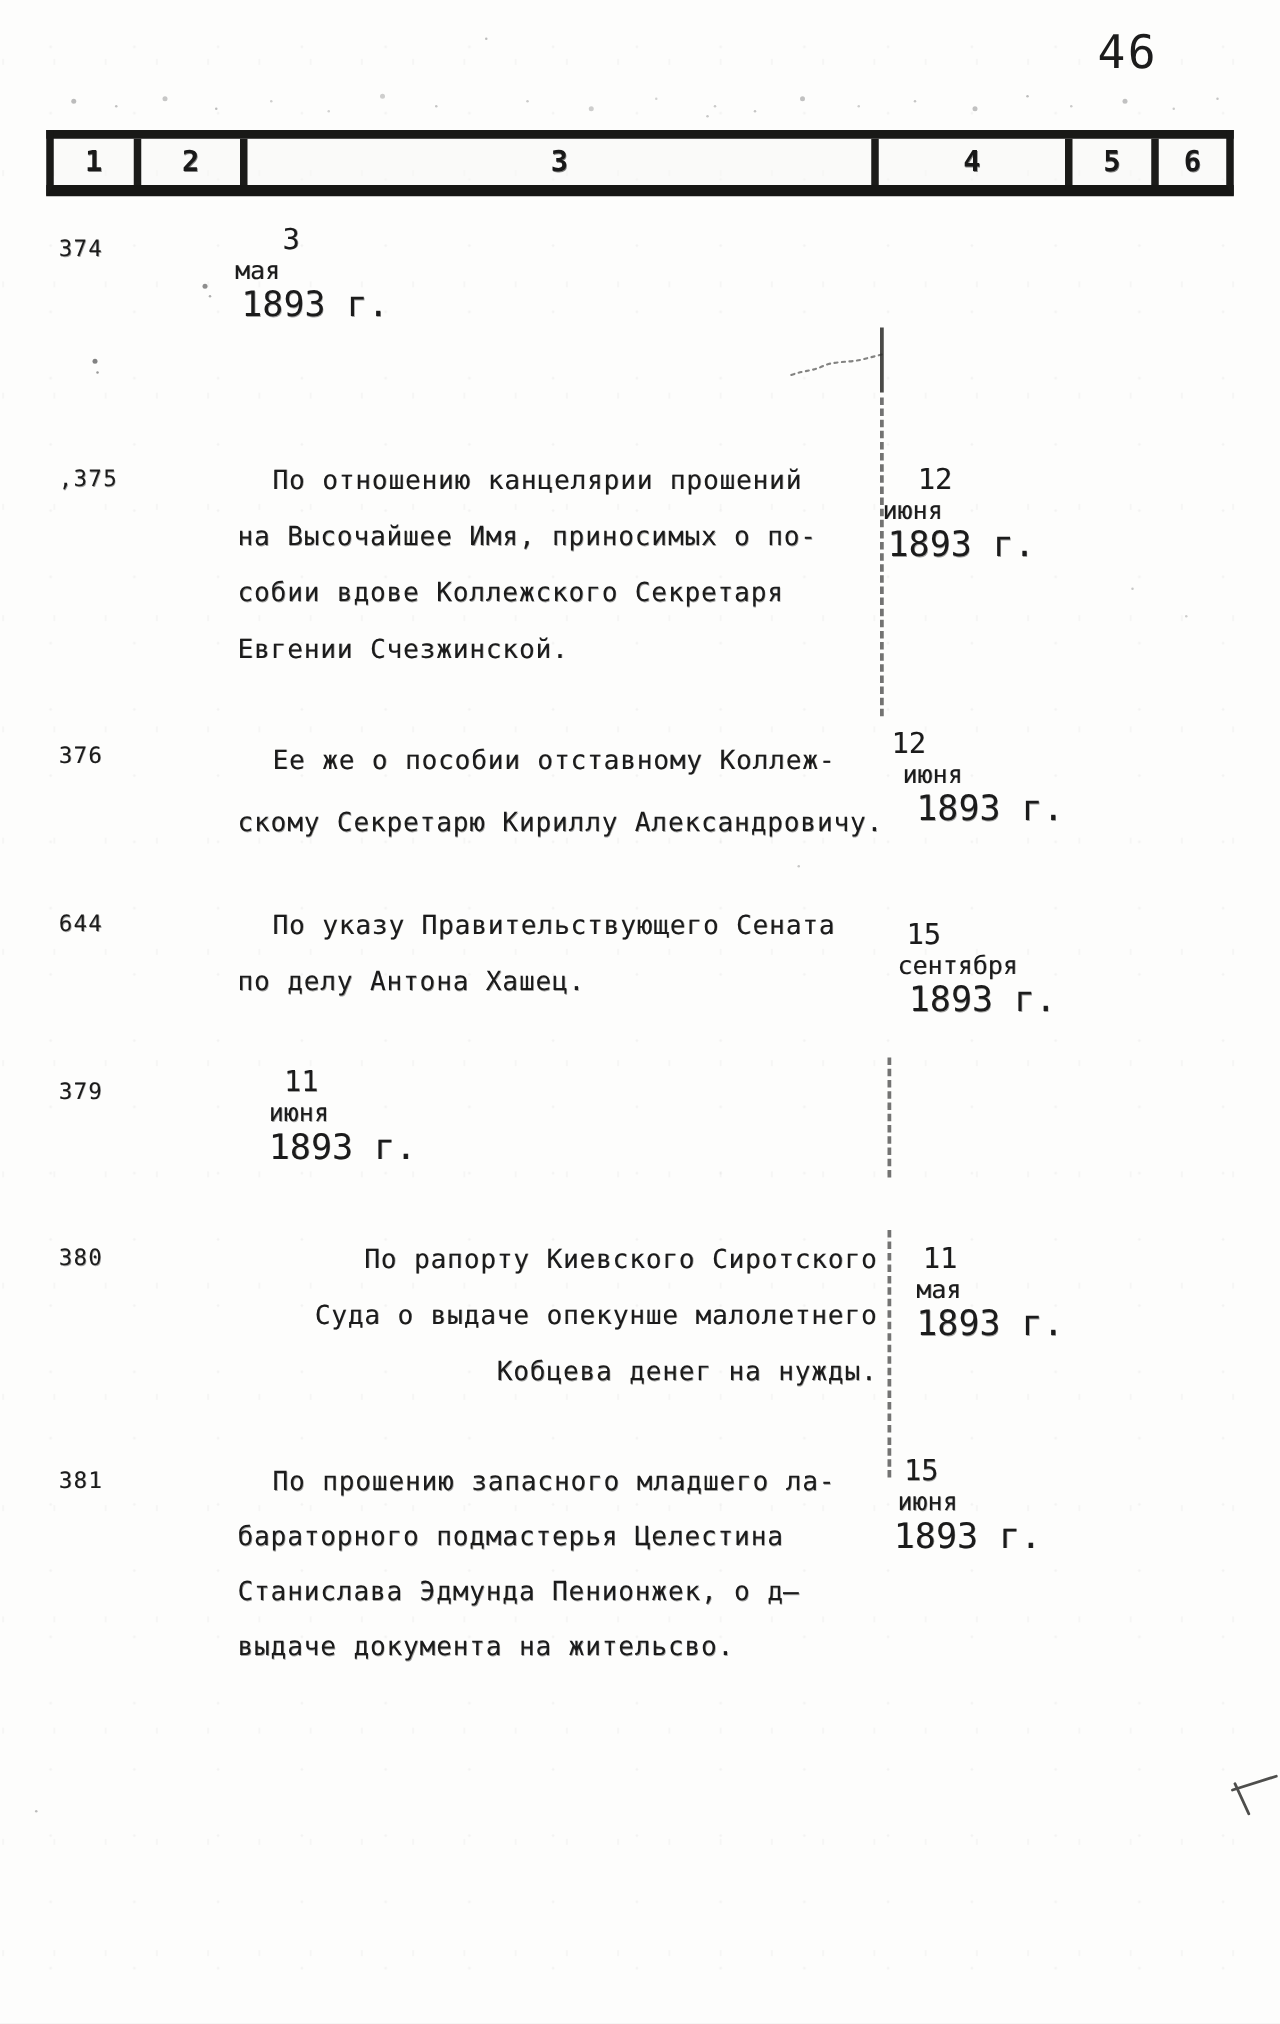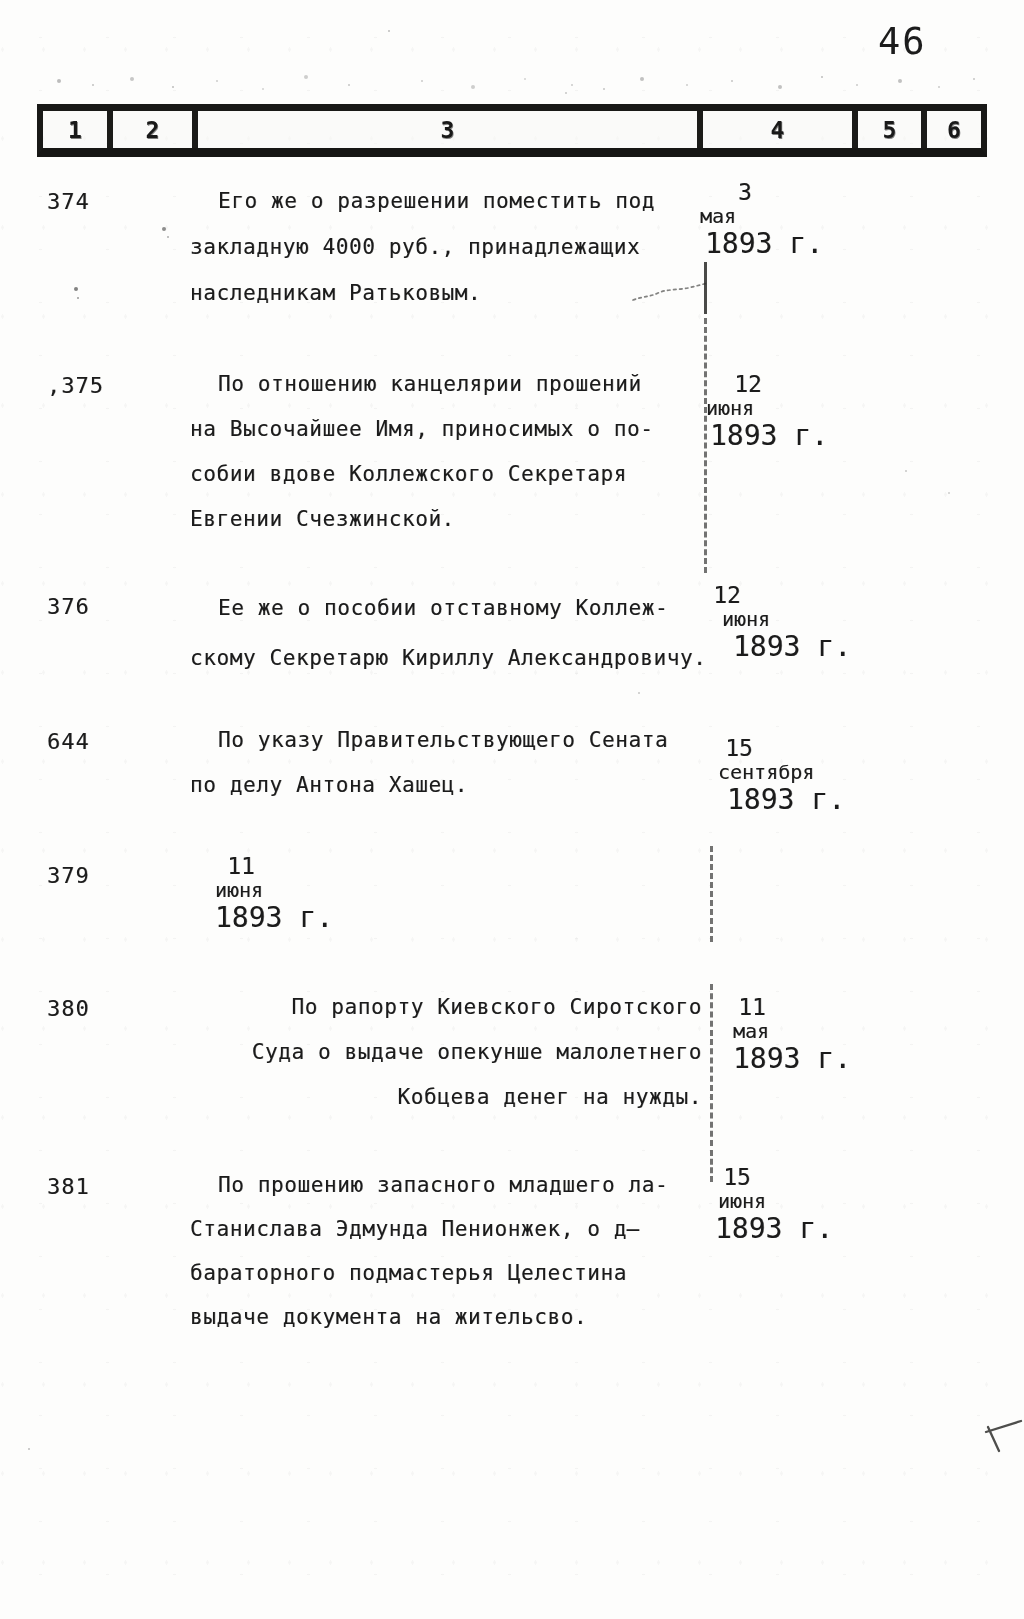--- a/index.html
+++ b/index.html
@@ -39,21 +39,21 @@
     flex:0 0 auto;
   }
   .hcell:last-child{border-right:none;flex:1 1 auto;}
   
   .entry{
     position:absolute;left:37px;width:960px;
     display:grid;grid-template-columns:153px 512px auto;
     align-items:start;
   }
   .entry-number{
-    font-size:22px;padding-left:10px;padding-top:11px;
+    font-size:18px;padding-left:10px;padding-top:11px;
     letter-spacing:1px;white-space:nowrap;
     text-shadow:0.5px 0.4px 0 rgba(25,25,25,.4);
   }
   .entry-text{
     font-size:21px;letter-spacing:.6px;white-space:nowrap;
     text-shadow:0.5px 0.4px 0 rgba(25,25,25,.4);
   }
   .text-line:first-child{padding-left:28px;}
   .entry-date{
     width:100px;box-sizing:border-box;
@@ -117,25 +117,20 @@
         <span>5</span>
       </div>
       <div class="hcell">
         <span>6</span>
       </div>
     </div>
 
   <div>
       <div class="entry" style="top: 178px;">
     <div class="entry-number"><span class="num">374</span></div>
-    <div class="entry-text" style="line-height: 46px;">
-          <div class="text-line">Его же о разрешении поместить под</div>
-          <div class="text-line">закладную 4000 руб., принадлежащих</div>
-          <div class="text-line">наследникам Ратьковым.</div>
-        </div>
     <div class="entry-date" style="padding-top: 2px;">
       <div class="date-day" style="left: 0px;">3</div>
       <div class="date-month" style="left: -6px;">мая</div>
       <div class="date-year" style="left: -5px;">1893 г.</div>
     </div>
   </div>
       <div class="entry" style="top: 362px;">
     <div class="entry-number"><span class="num-prefix">,</span><span class="num">375</span></div>
     <div class="entry-text" style="line-height: 45px;">
           <div class="text-line">По отношению канцелярии прошений</div>
@@ -191,22 +186,22 @@
     <div class="entry-date" style="padding-top: 10px;">
       <div class="date-day" style="left: 7px;">11</div>
       <div class="date-month" style="left: 27px;">мая</div>
       <div class="date-year" style="left: 23px;">1893 г.</div>
     </div>
   </div>
       <div class="entry" style="top: 1163px;">
     <div class="entry-number"><span class="num">381</span></div>
     <div class="entry-text" style="line-height: 44px;">
           <div class="text-line">По прошению запасного младшего ла-</div>
+          <div class="text-line">бараторного подмастерья Целестина</div>
           <div class="text-line">Станислава Эдмунда Пенионжек, о д̶</div>
-          <div class="text-line">бараторного подмастерья Целестина</div>
           <div class="text-line">выдаче документа на жительсво.</div>
         </div>
     <div class="entry-date" style="padding-top: 2px;">
       <div class="date-day" style="left: -8px;">15</div>
       <div class="date-month" style="left: 12px;">июня</div>
       <div class="date-year" style="left: 5px;">1893 г.</div>
     </div>
   </div>
     </div>
 

